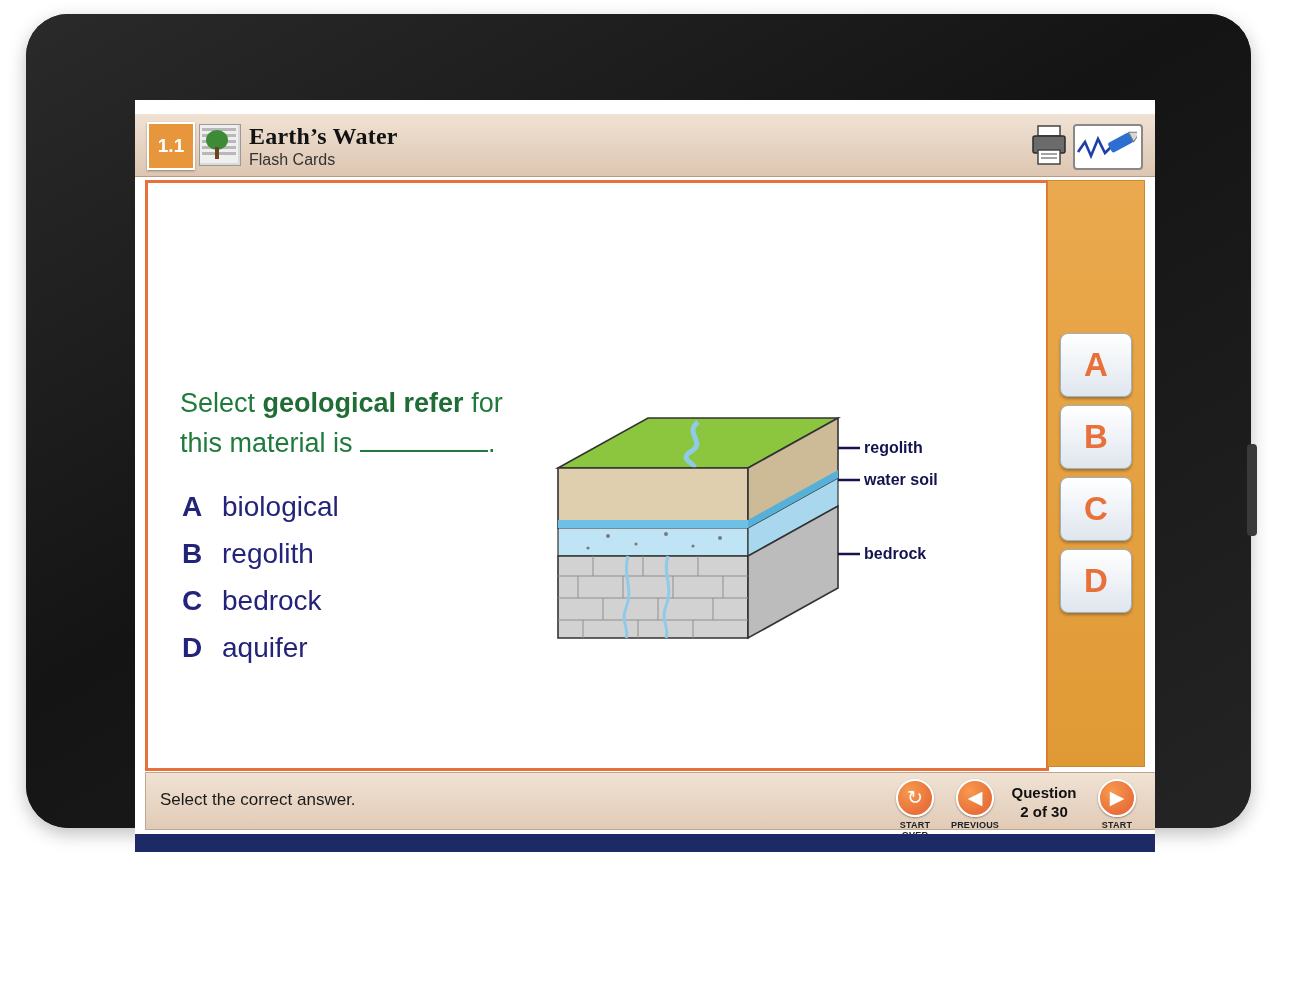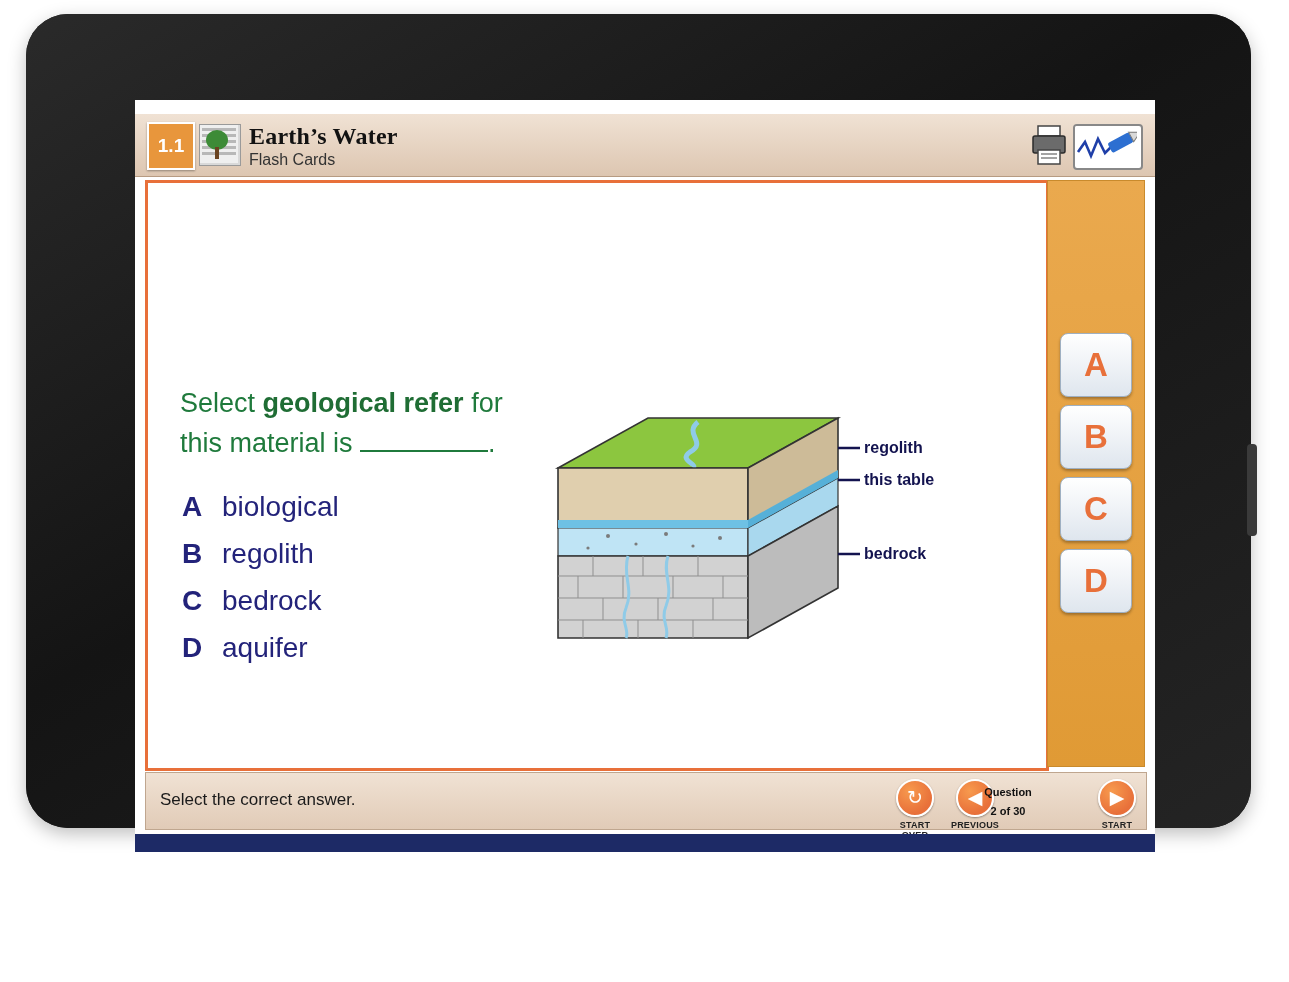--- a/index.html
+++ b/index.html
@@ -200,20 +200,21 @@
     line-height: 62px;
   }
 
   
   .footer {
     position: absolute;
     left: 10px; top: 672px;
     width: 1000px; height: 56px;
     background: linear-gradient(180deg,#f0e2d4 0%, #e1cbb7 100%);
     border: 1px solid #bfa68f;
+    padding-left: 36px;
   }
   .footer-msg {
     position: absolute;
     left: 14px; top: 17px;
     font-size: 17px;
     color: #1a1a1a;
   }
   .fbtn {
     position: absolute;
     top: 6px;
@@ -236,21 +237,21 @@
     font-size: 9px;
     font-weight: bold;
     color: #222;
     letter-spacing: .2px;
   }
   .qcount {
     position: absolute;
     right: 86px; top: 10px;
     width: 104px;
     text-align: center;
-    font-size: 11px;
+    font-size: 15px;
     font-weight: bold;
     color: #111;
     line-height: 19px;
   }
   .blue-bar {
     position: absolute;
     left: 0; top: 734px;
     width: 1020px; height: 18px;
     background: #1d2a66;
   }
@@ -386,21 +387,21 @@
             <path d="M120,148 C114,166 126,178 118,198 C112,212 122,220 118,230" fill="none" stroke="#8fcbe8" stroke-width="3"></path>
           </svg>
 
           
           <svg width="130" height="290" viewBox="0 0 130 290" style="position:absolute;left:290px;top:0;">
             <line x1="0" y1="40" x2="22" y2="40" stroke="#13134f" stroke-width="2.5"></line>
             <line x1="0" y1="72" x2="22" y2="72" stroke="#13134f" stroke-width="2.5"></line>
             <line x1="0" y1="146" x2="22" y2="146" stroke="#13134f" stroke-width="2.5"></line>
           </svg>
           <div class="diag-label" style="left:316px; top:31px;">regolith</div>
-          <div class="diag-label" style="left:316px; top:63px;">this table</div>
+          <div class="diag-label" style="left:316px; top:63px;">water soil</div>
           <div class="diag-label" style="left:316px; top:137px;">bedrock</div>
         </div>
       </div>
 
       <div class="rail">
         <div class="rail-btn" style="top:152px;">A</div>
         <div class="rail-btn" style="top:224px;">B</div>
         <div class="rail-btn" style="top:296px;">C</div>
         <div class="rail-btn" style="top:368px;">D</div>
       </div>

